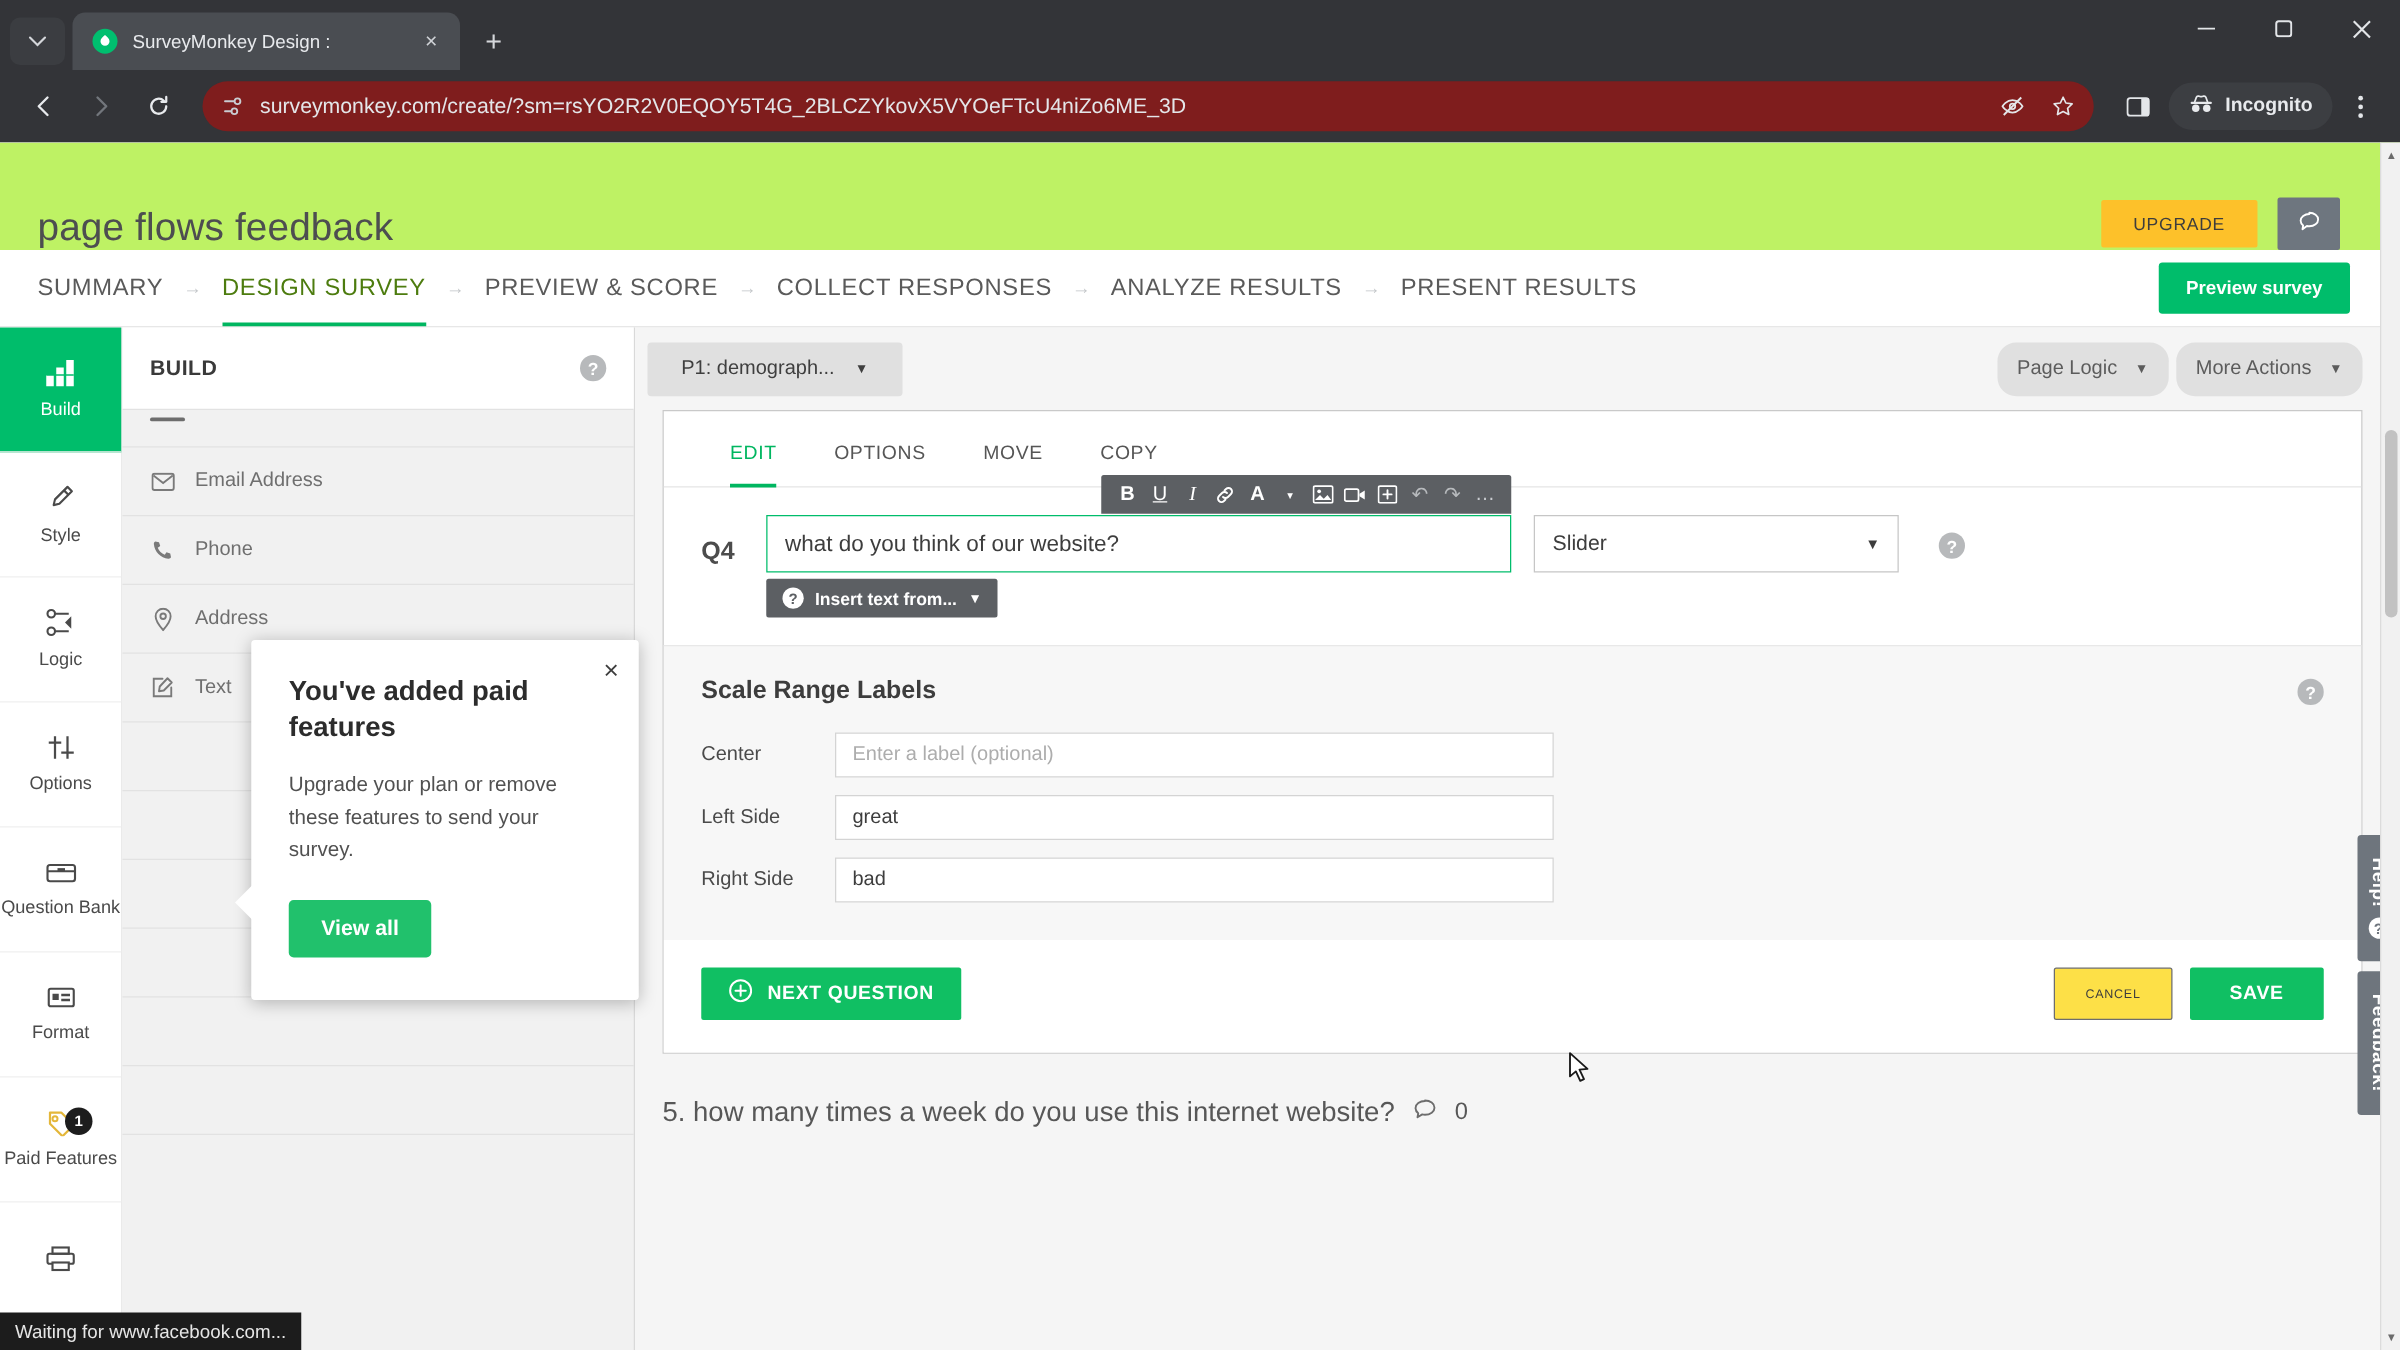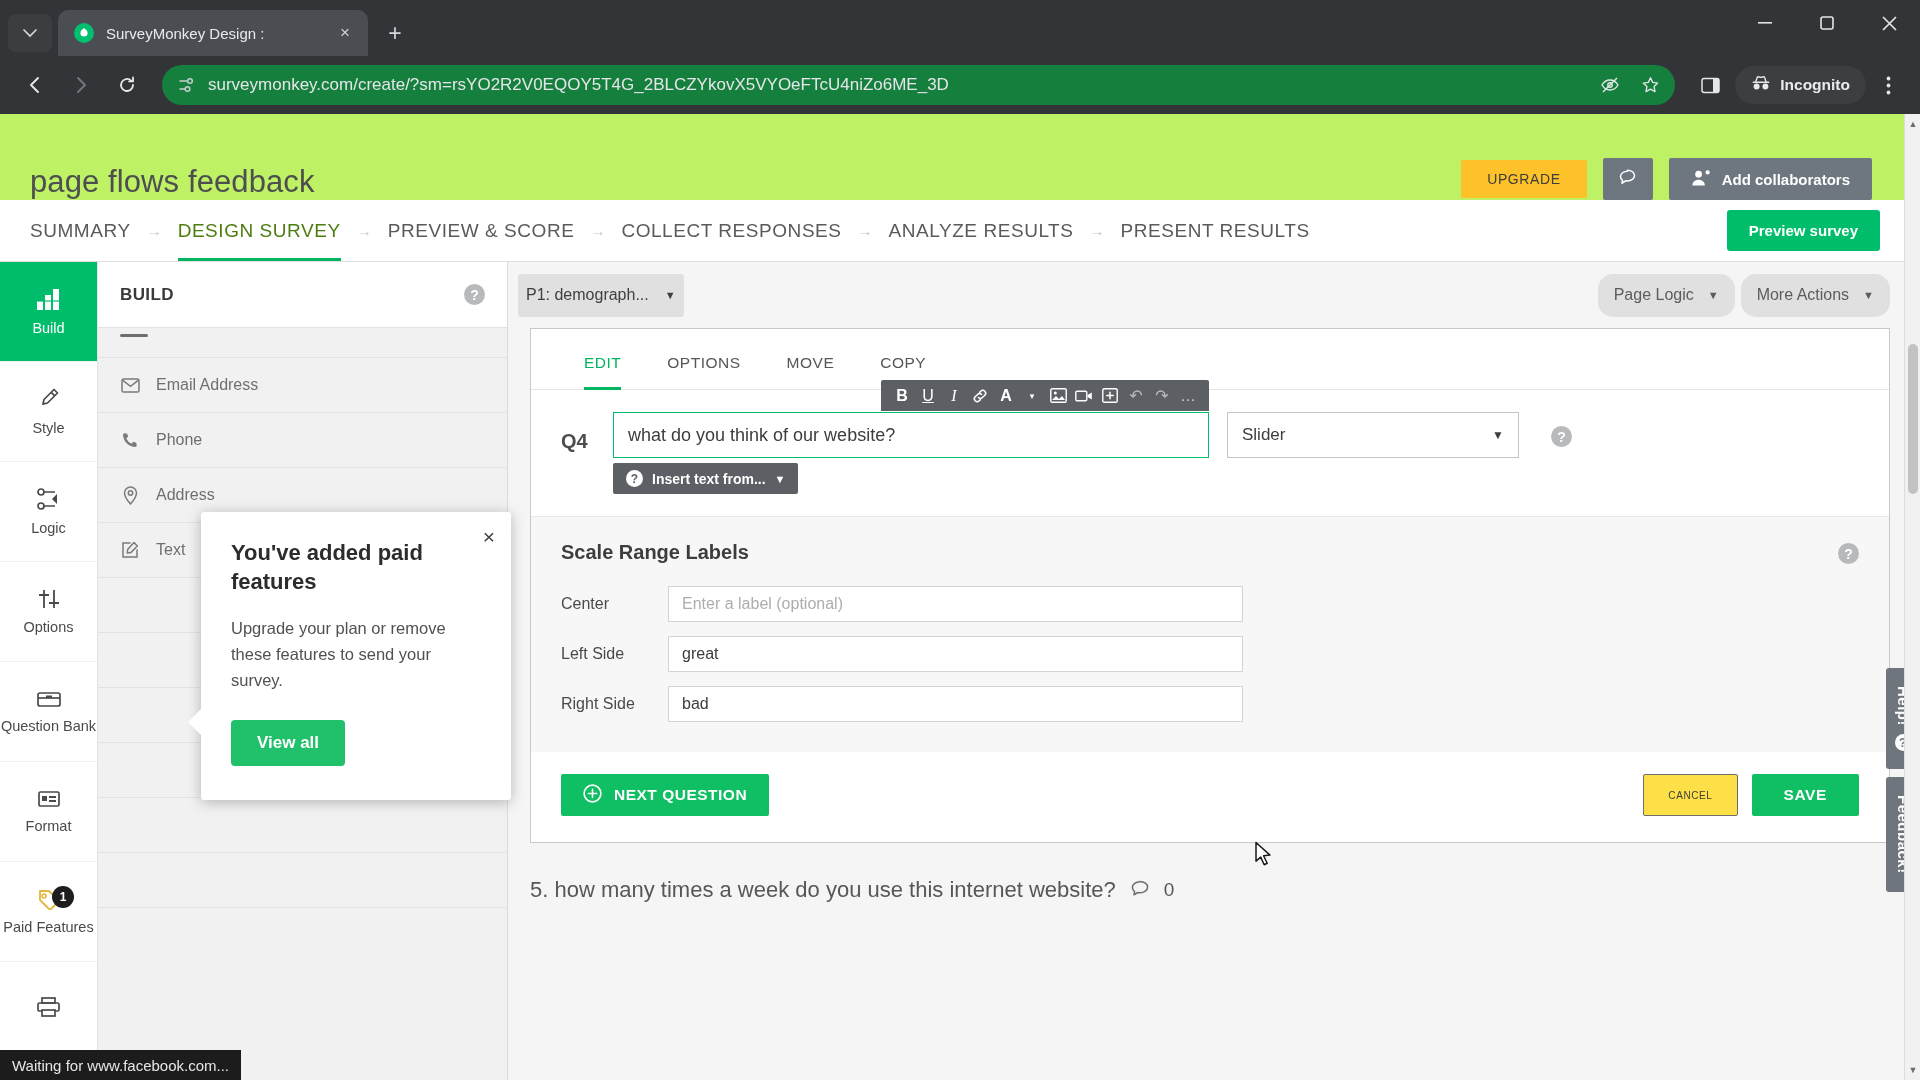--- a/index.html
+++ b/index.html
@@ -64,21 +64,21 @@
     padding: 0 14px; gap: 4px; background: #333438;
   }
   .nav-btn {
     width: 42px; height: 42px; border-radius: 50%;
     display: flex; align-items: center; justify-content: center;
     color: #e8eaed; cursor: pointer; flex: none;
   }
   .nav-btn.disabled { color: #72767c; }
 
   #omnibox {
-    flex: 1; height: 40px; background: #15803d; border-radius: 20px;
+    flex: 1; height: 40px; background: #7f1d1d; border-radius: 20px;
     display: flex; align-items: center; padding: 0 8px 0 16px;
     margin: 0 10px; gap: 12px; min-width: 0;
   }
   #site-info-icon { flex: none; display: flex; align-items: center; }
   #url-text {
     color: #e4e6e9; font-size: 17px; white-space: nowrap;
     overflow: hidden; text-overflow: ellipsis; flex: 1;
   }
   #omnibox-actions { display: flex; align-items: center; gap: 6px; flex: none; }
   .omni-icon {
@@ -227,21 +227,21 @@
     padding: 13px 26px; font-size: 17px; font-weight: bold; cursor: pointer;
   }
 
   
   #main-area { flex: 1; background: #f5f5f5; position: relative; overflow: hidden; }
   #page-toolbar {
     height: 66px; display: flex; align-items: center; padding: 0 30px 0 10px;
   }
   #page-select {
     background: #e0e0e0; border: none; border-radius: 3px; height: 43px;
-    padding: 0 8px; display: flex; align-items: center; gap: 16px;
+    padding: 0 27px; display: flex; align-items: center; gap: 16px;
     color: #3f3f3f; font-size: 16px; cursor: pointer;
   }
   .toolbar-right { margin-left: auto; display: flex; gap: 6px; }
   .grey-dropdown {
     background: #e0e0e0; border: none; border-radius: 15px; height: 43px;
     padding: 0 16px; display: flex; align-items: center; gap: 14px;
     color: #5c5c5c; font-size: 16px; cursor: pointer;
   }
   .caret { font-size: 11px; }
 
@@ -511,30 +511,20 @@
   <div id="app-header">
     <div id="survey-title">page flows feedback</div>
     <div id="header-actions">
       <button id="upgrade-btn">UPGRADE</button>
       <button id="comment-btn">
         <span>
           <svg width="19" height="19" viewBox="0 0 19 19">
               <path d="M9.5 2.2c3.9 0 7 2.4 7 5.4 0 3-3.1 5.4-7 5.4-.7 0-1.4-.1-2-.2L4 15.4l.5-3a5 5 0 0 1-2-3.8c0-3 3.1-5.4 7-5.4z" stroke="#fff" stroke-width="1.5" fill="none" stroke-linejoin="round"></path>
             </svg>
         </span>
-      </button>
-      <button id="add-collab-btn">
-        <span>
-          <svg width="20" height="18" viewBox="0 0 20 18">
-              <circle cx="7.6" cy="5.2" r="3.4" fill="#fff"></circle>
-              <path d="M1.4 16.4c0-3.4 2.8-5.6 6.2-5.6s6.2 2.2 6.2 5.6z" fill="#fff"></path>
-              <circle cx="16.6" cy="3.4" r="2.1" fill="#fff"></circle>
-            </svg>
-        </span>
-        <span>Add collaborators</span>
       </button>
     </div>
   </div>
 
   <div id="nav-bar">
     <div id="nav-steps">
       <span class="nav-step">SUMMARY</span>
       <span class="nav-arrow">→</span>
       <span class="nav-step active">DESIGN SURVEY</span>
       <span class="nav-arrow">→</span>

